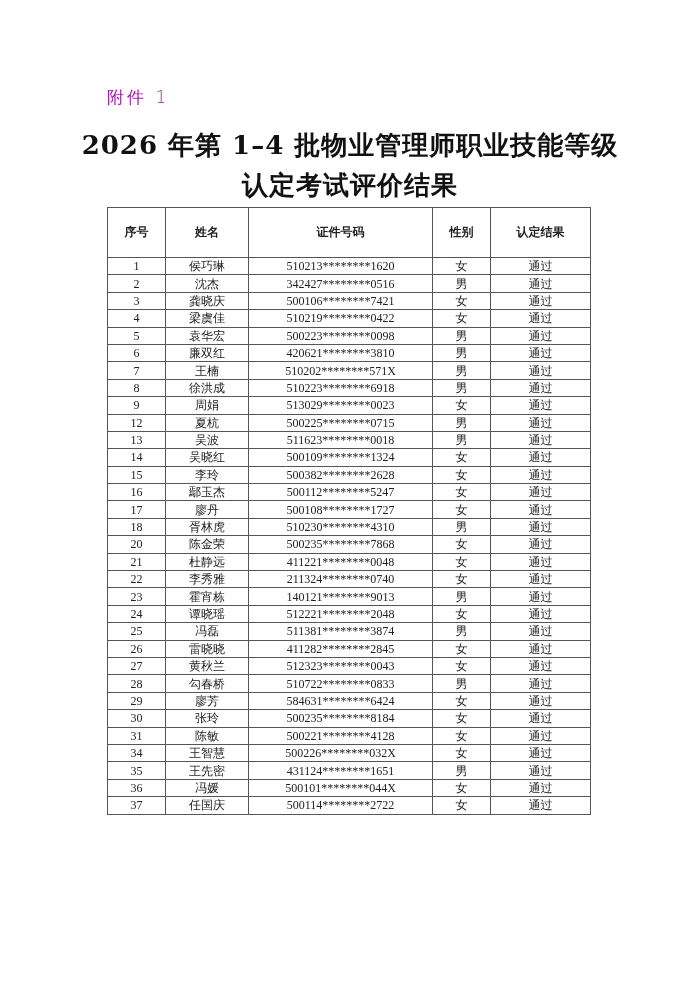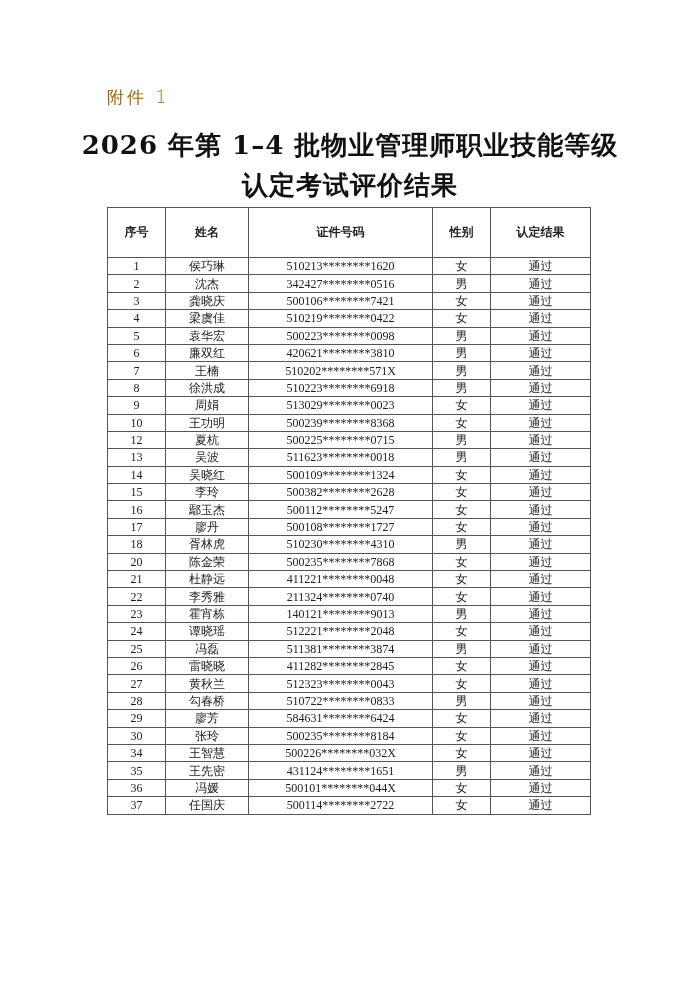--- a/index.html
+++ b/index.html
@@ -1,17 +1,17 @@
 <!DOCTYPE html>
 <html><head>
 <meta charset="utf-8">
 <style>
   html, body { margin: 0; padding: 0; background: #ffffff; }
   body { width: 700px; height: 990px; position: relative; overflow: hidden; font-family: "DejaVu Serif", "Liberation Serif", serif; color: #111; }
-  .attachment { position: absolute; left: 107px; top: 86px; font-size: 17px; color: #a16207; letter-spacing: 3px; font-family: "DejaVu Sans", "Liberation Sans", sans-serif; font-weight: 300; }
+  .attachment { position: absolute; left: 107px; top: 86px; font-size: 17px; color: #a21caf; letter-spacing: 3px; font-family: "DejaVu Sans", "Liberation Sans", sans-serif; font-weight: 300; }
   .title { position: absolute; left: 0; width: 700px; text-align: center; font-weight: bold; font-size: 26px; color: #111; font-family: "DejaVu Serif", "Liberation Serif", serif; letter-spacing: 1px; }
   .title.l1 { top: 128px; }
   .title.l2 { top: 168px; }
   table { position: absolute; left: 107px; top: 207px; width: 483px; border-collapse: collapse; table-layout: fixed; }
   td, th { border: 1px solid #555; text-align: center; padding: 0; overflow: hidden; white-space: nowrap; }
   th { height: 49px; font-family: "DejaVu Sans", "Liberation Sans", sans-serif; font-weight: bold; font-size: 12px; color: #222; }
   td { height: 16.4px; font-size: 12px; line-height: 16px; font-family: "Liberation Serif", "DejaVu Serif", serif; color: #222; }
   col.c1 { width: 58px; } col.c2 { width: 83px; } col.c3 { width: 184px; } col.c4 { width: 58px; } col.c5 { width: 100px; }
 </style>
 </head>
@@ -96,27 +96,20 @@
         <td>通过</td>
       </tr>
       <tr>
         <td>9</td>
         <td>周娟</td>
         <td>513029********0023</td>
         <td>女</td>
         <td>通过</td>
       </tr>
       <tr>
-        <td>10</td>
-        <td>王功明</td>
-        <td>500239********8368</td>
-        <td>女</td>
-        <td>通过</td>
-      </tr>
-      <tr>
         <td>12</td>
         <td>夏杭</td>
         <td>500225********0715</td>
         <td>男</td>
         <td>通过</td>
       </tr>
       <tr>
         <td>13</td>
         <td>吴波</td>
         <td>511623********0018</td>
@@ -225,20 +218,27 @@
         <td>29</td>
         <td>廖芳</td>
         <td>584631********6424</td>
         <td>女</td>
         <td>通过</td>
       </tr>
       <tr>
         <td>30</td>
         <td>张玲</td>
         <td>500235********8184</td>
+        <td>女</td>
+        <td>通过</td>
+      </tr>
+      <tr>
+        <td>31</td>
+        <td>陈敏</td>
+        <td>500221********4128</td>
         <td>女</td>
         <td>通过</td>
       </tr>
       <tr>
         <td>34</td>
         <td>王智慧</td>
         <td>500226********032X</td>
         <td>女</td>
         <td>通过</td>
       </tr>

